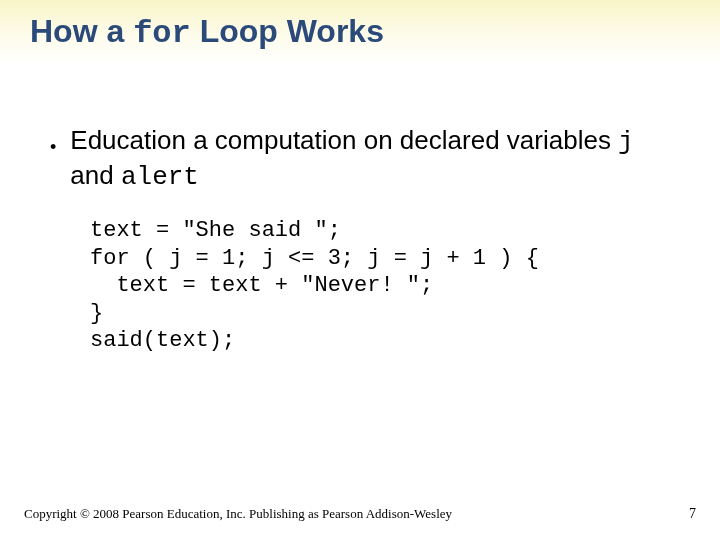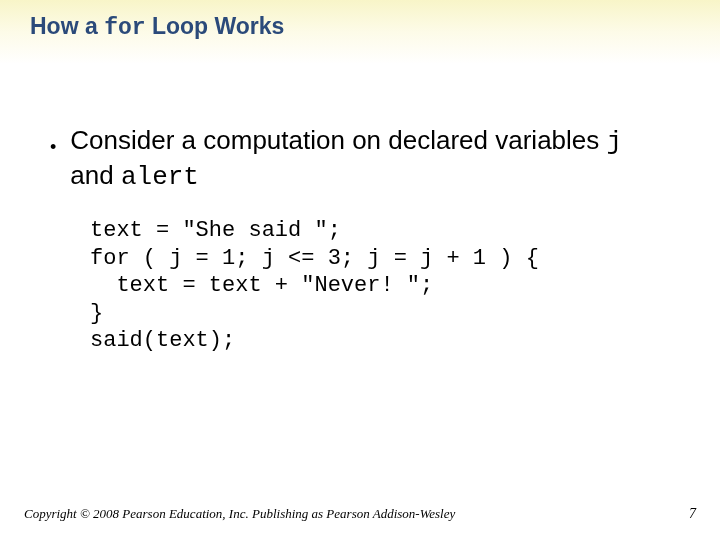--- a/index.html
+++ b/index.html
@@ -11,21 +11,21 @@
     position: relative;
     overflow: hidden;
   }
   .header-band {
     width: 100%;
     height: 64px;
     background: linear-gradient(to bottom, #f8f5c8 0%, #fdfbe8 50%, #ffffff 100%);
     padding: 14px 0 0 30px;
   }
   .title {
-    font-size: 23px;
+    font-size: 32px;
     font-weight: bold;
     color: #2b4a7a;
     line-height: 1.1;
   }
   .title .mono {
     font-family: "Courier New", Courier, monospace;
     font-weight: bold;
   }
   .content {
     padding: 60px 50px 0 50px;
@@ -59,40 +59,39 @@
     position: absolute;
     bottom: 18px;
     left: 24px;
     right: 24px;
     display: flex;
     justify-content: space-between;
     align-items: flex-end;
     font-family: "Times New Roman", Times, serif;
     font-size: 13px;
     color: #000;
-    font-style: italic;
   }
   .page-num {
     font-size: 14px;
   }
 </style>
 </head>
 <body>
 
 <div class="header-band">
   <h1 class="title">
     <span>How a </span><span class="mono">for</span><span> Loop Works</span>
   </h1>
 </div>
 
 <div class="content">
   <div class="bullet-row">
     <span class="bullet-dot">•</span>
     <div class="bullet-text">
-      <span>Consider a computation on declared variables </span><span class="mono">j</span><span> and </span><span class="mono">alert</span>
+      <span>Education a computation on declared variables </span><span class="mono">j</span><span> and </span><span class="mono">alert</span>
     </div>
   </div>
 
   <div class="code-block"><span>text = "She said ";</span>
 <span>for ( j = 1; j &lt;= 3; j = j + 1 ) {</span>
 <span>  text = text + "Never! ";</span>
 <span>}</span>
 <span>said(text);</span></div>
 </div>
 

